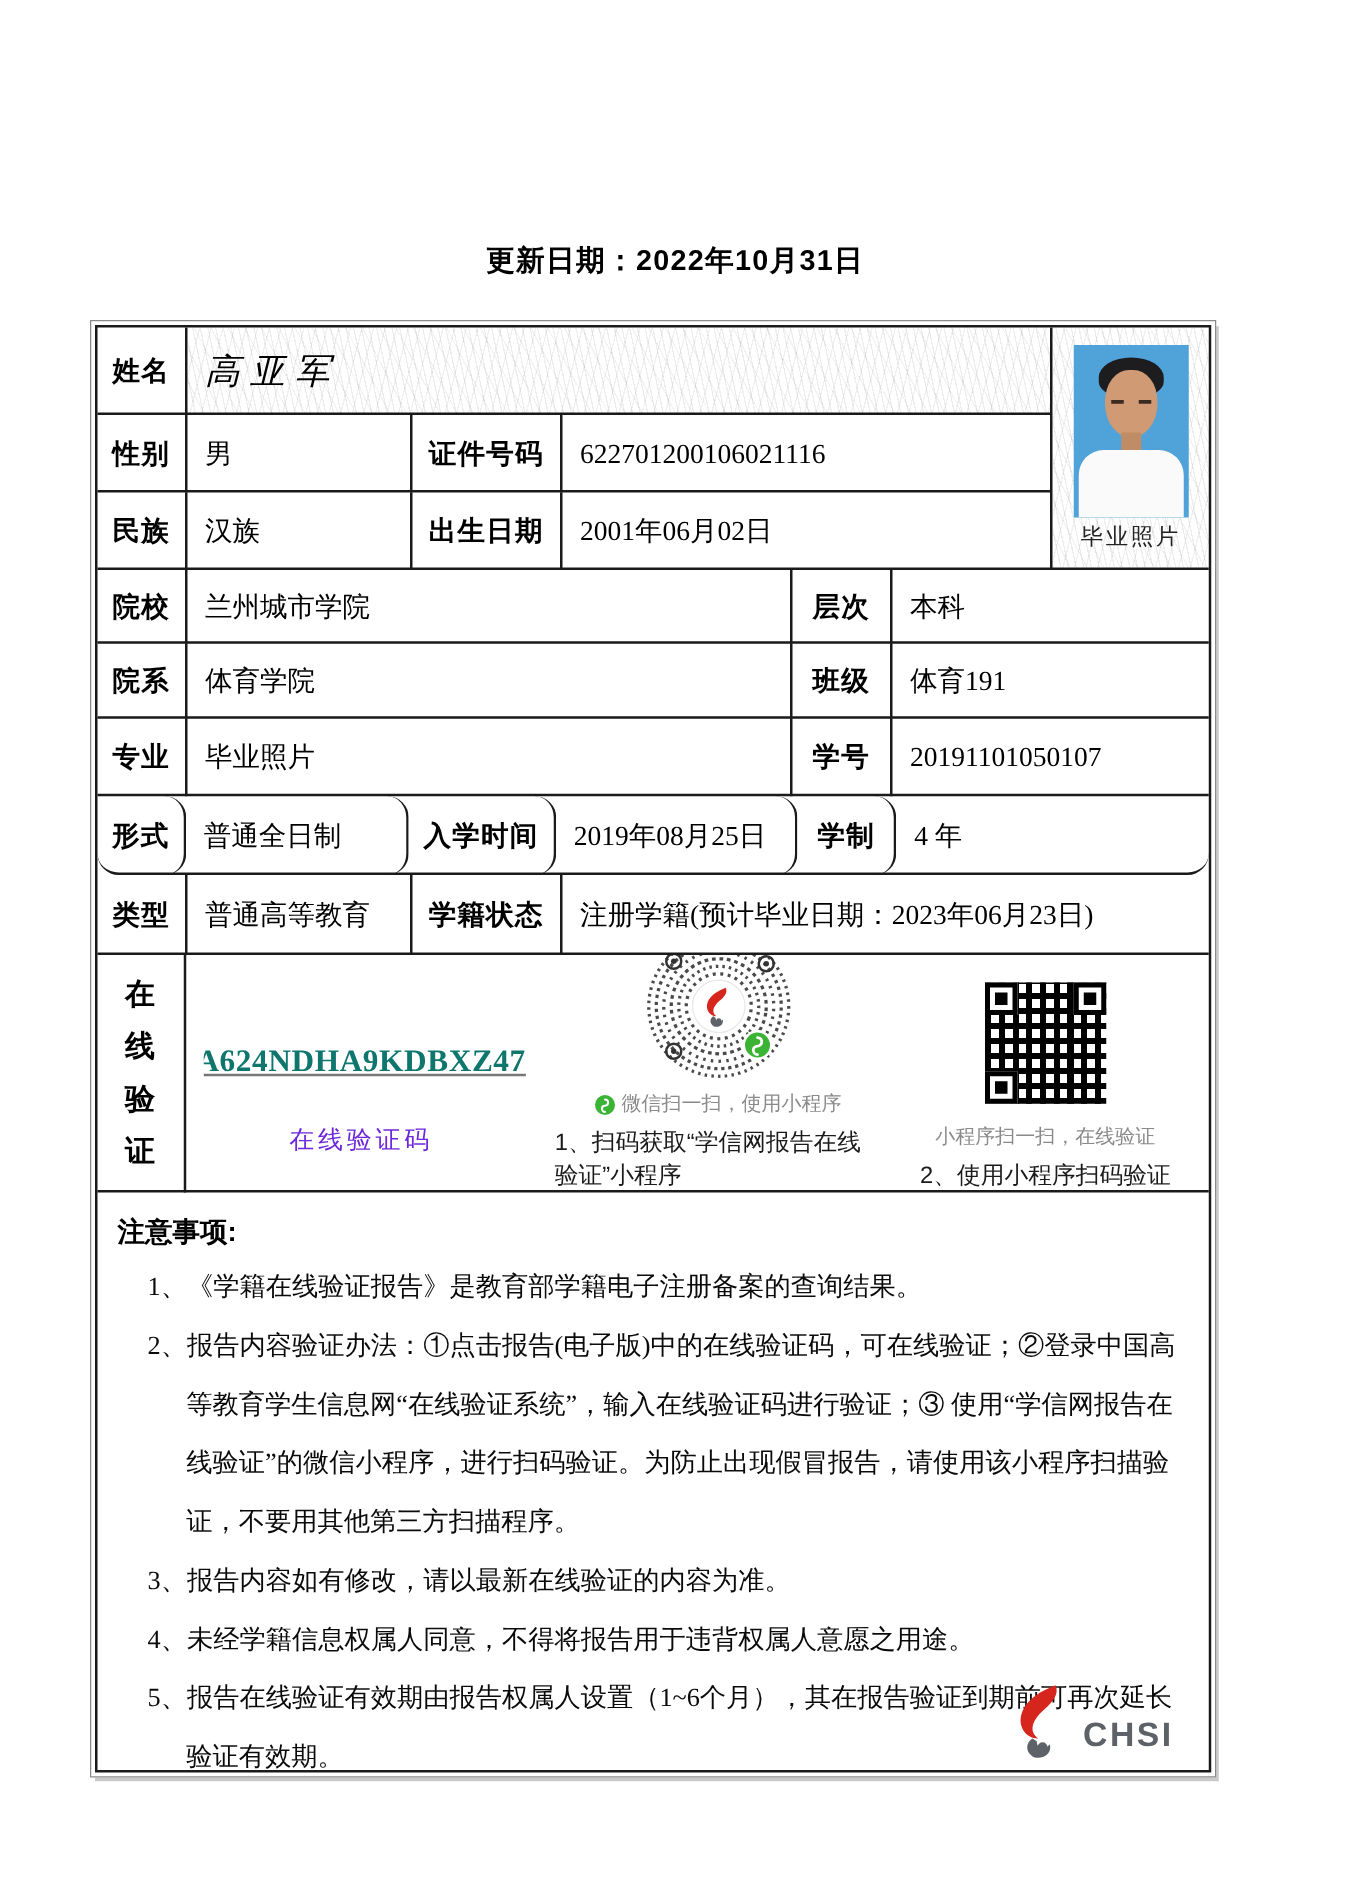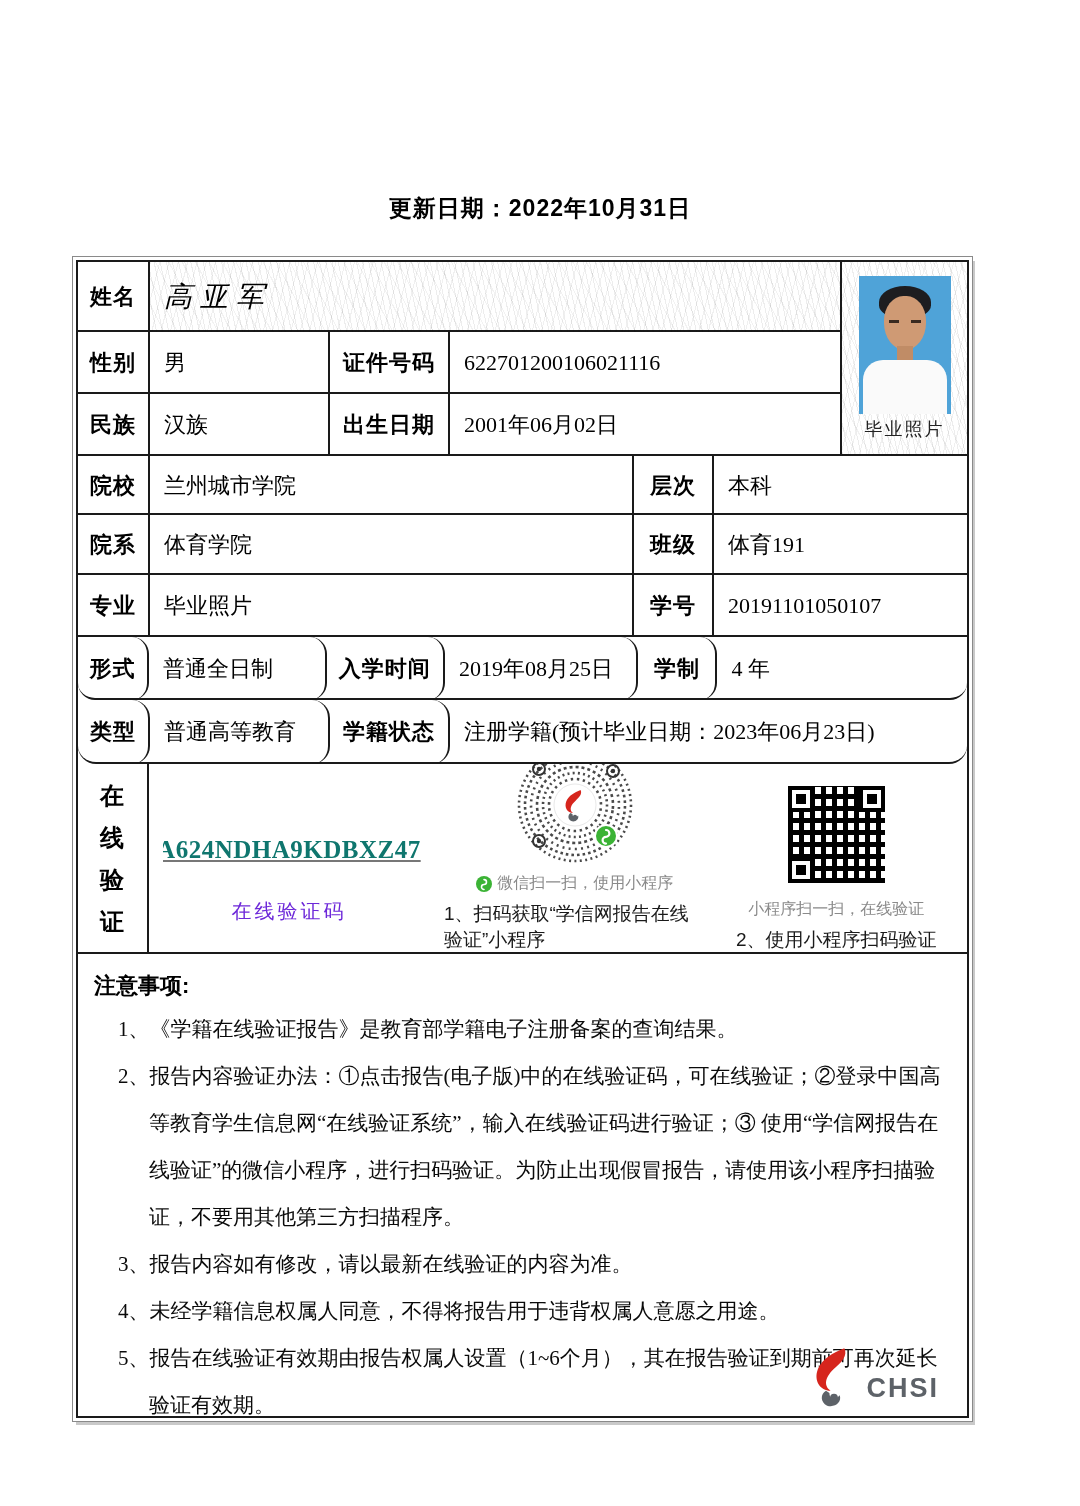--- a/index.html
+++ b/index.html
@@ -20,21 +20,21 @@
   .row { display:flex; border-bottom:2px solid #1a1a1a; width:889px; }
   .row.narrow { width:762px; }
   .cell { border-right:2px solid #1a1a1a; display:flex; align-items:center; overflow:hidden; }
   .cell.no-r { border-right:none; }
   .label { justify-content:center; font-weight:700; font-size:22px; letter-spacing:1px; }
   .value { padding-left:14px; font-family:"Liberation Serif","DejaVu Serif",serif; font-size:22px; }
   .w72{width:72px;} .w180{width:180px;} .w120{width:120px;} .w390{width:390px;}
   .w690{width:690px;} .w484{width:484px;} .w80{width:80px;} .w253{width:253px;}
   .w184{width:196px;} .w517{width:517px;}
   .h70{height:70px;} .h62{height:62px;} .h59{height:59px;} .h60{height:60px;}
-  .h63{height:63px;border-radius:17px;} .h64{height:64px;border-radius:18px;} .h190{height:190px;gap:14px;}
+  .h63{height:63px;border-radius:17px;} .h64{height:64px;} .h190{height:190px;gap:14px;}
 
   .guilloche {
     background-image:
       repeating-linear-gradient(78deg, rgba(0,0,0,0.07) 0 1px, transparent 1px 6px),
       repeating-linear-gradient(104deg, rgba(0,0,0,0.06) 0 1px, transparent 1px 9px),
       repeating-linear-gradient(63deg, rgba(0,0,0,0.05) 0 1px, transparent 1px 12px);
   }
   .name-value { font-size:28px; letter-spacing:8px; font-style:italic; }
 
   .photo-zone { position:absolute; left:762px; top:0; width:127px; height:194px;

